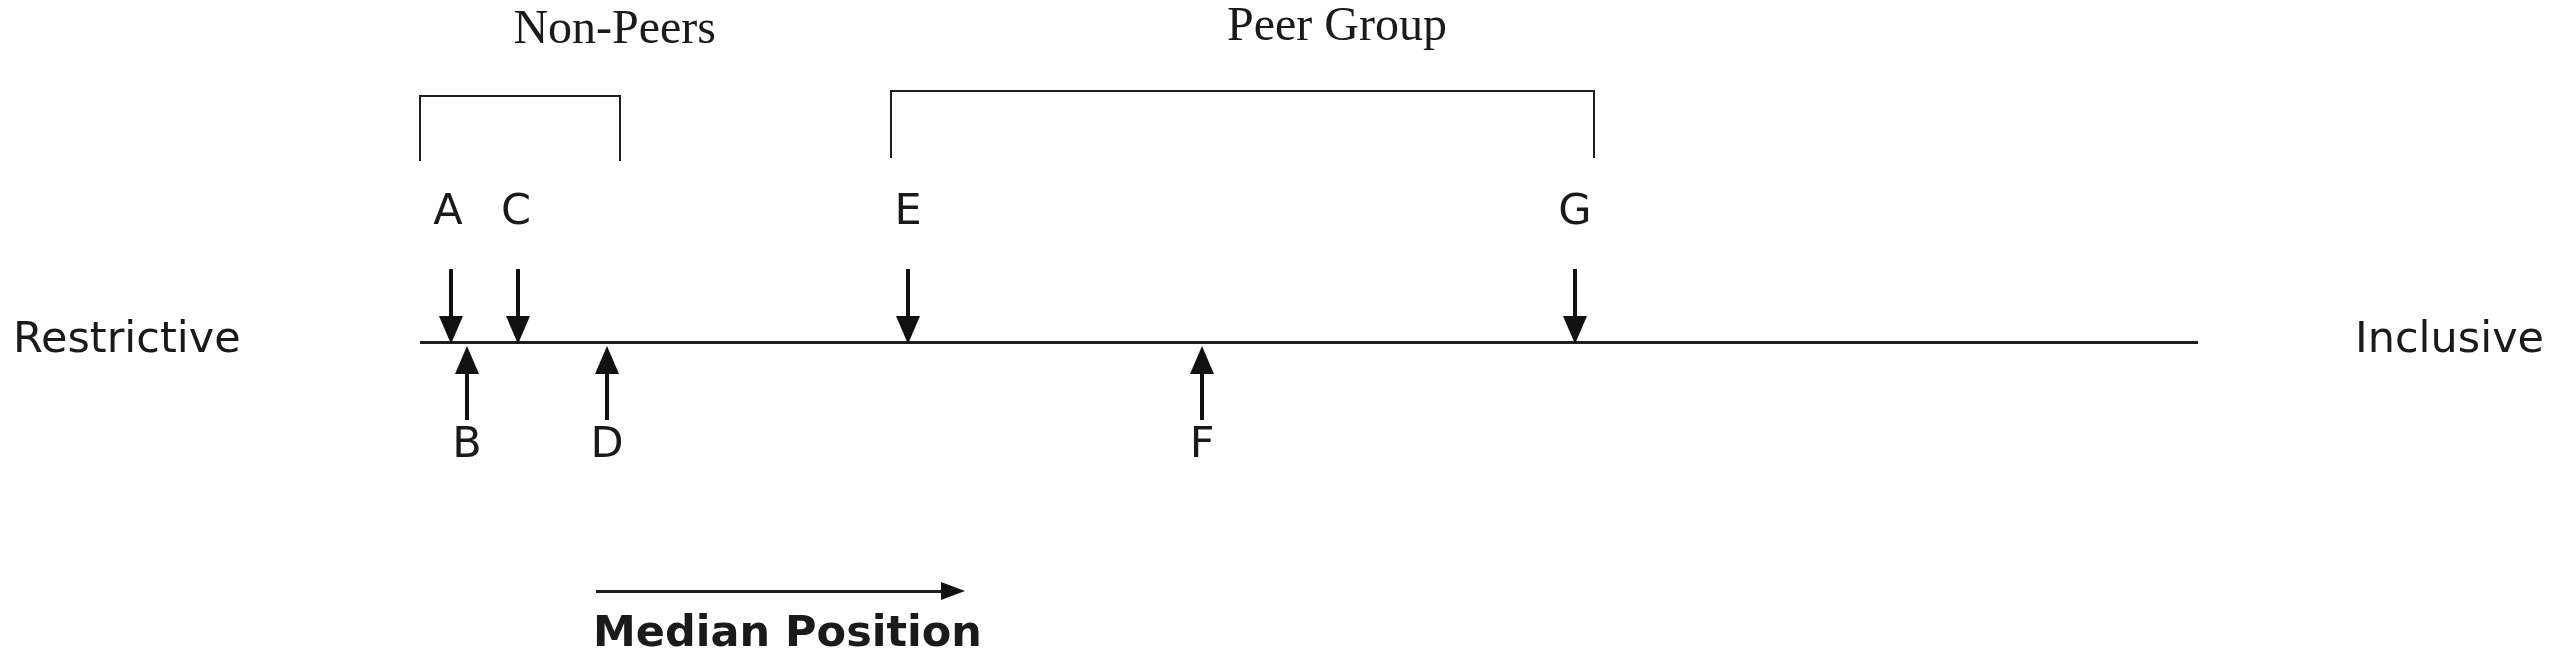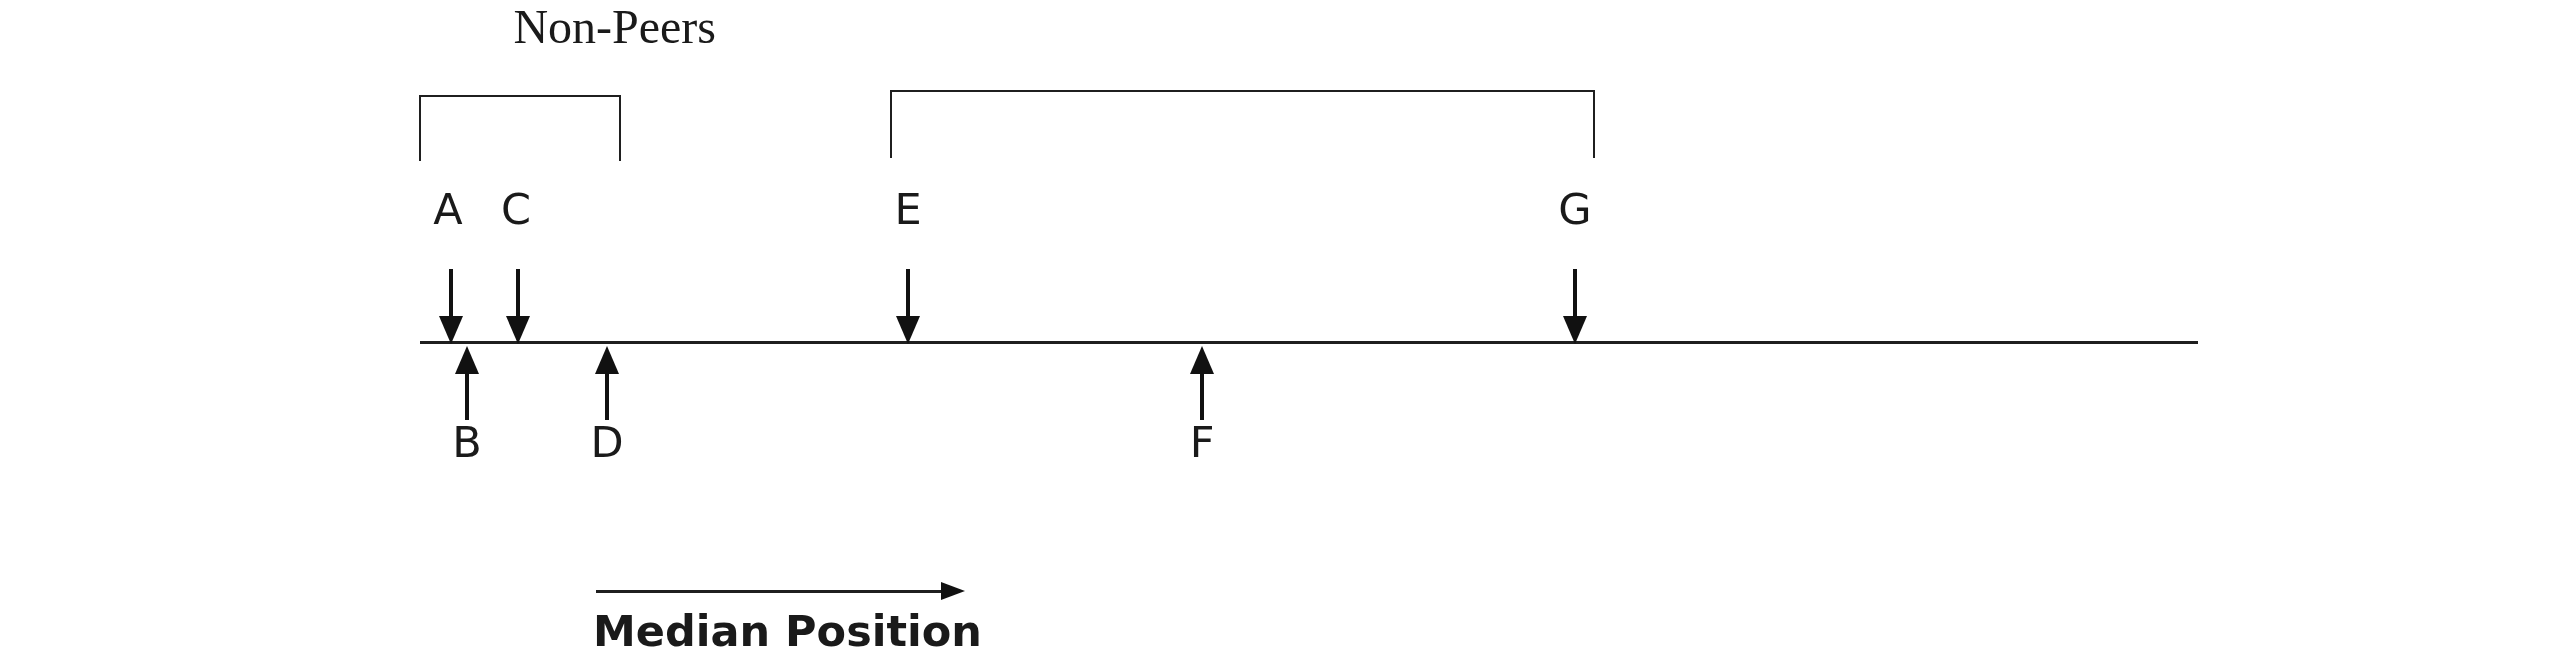--- a/index.html
+++ b/index.html
@@ -178,28 +178,31 @@
     line-height: 1;
     white-space: nowrap;
     font-weight: bold;
   }
 </style>
 </head>
 <body>
 
 <div id="stage">
 
-
+  <div class="abs endpoint-label" id="label-restrictive">Restrictive</div>
+
+  <div class="abs endpoint-label" id="label-inclusive">Inclusive</div>
 
   <div class="abs" id="axis-line"></div>
 
   <div class="abs group-label" id="label-non-peers">Non-Peers</div>
 
   <div class="abs group-bracket" id="bracket-non-peers"></div>
 
+  <div class="abs group-label" id="label-peer-group">Peer Group</div>
 
   <div class="abs group-bracket" id="bracket-peer-group"></div>
 
   <div class="abs marker-letter above" style="left:420px;">A</div>
   <div class="abs marker-arrow down" style="left:439px;">
     <span class="shaft"></span>
       <span class="head"></span>
   </div>
 
   <div class="abs marker-letter above" style="left:488px;">C</div>

